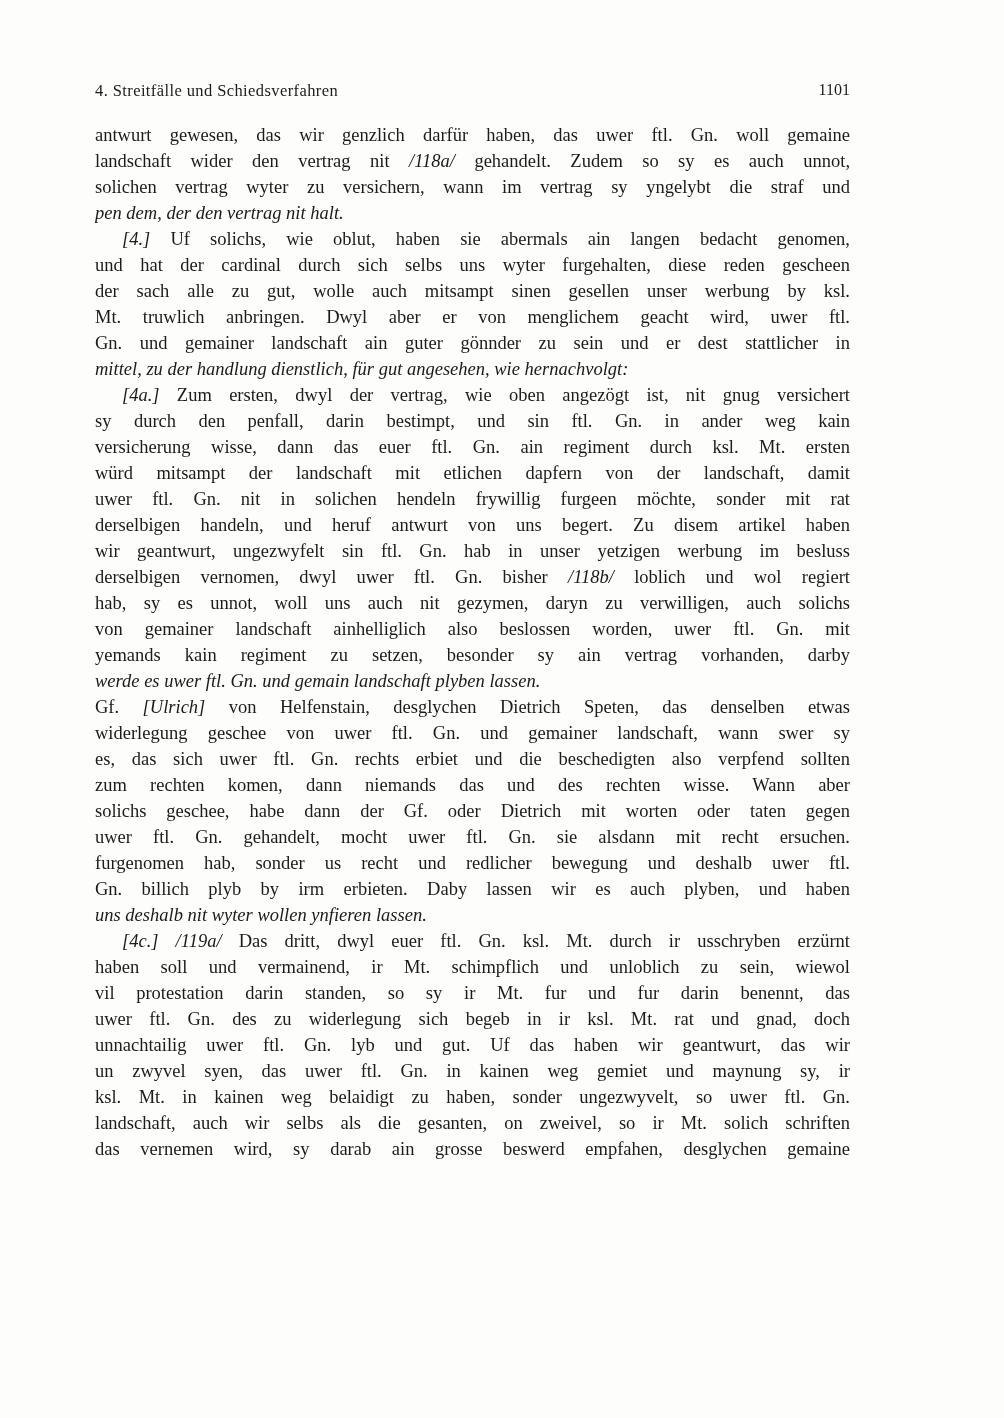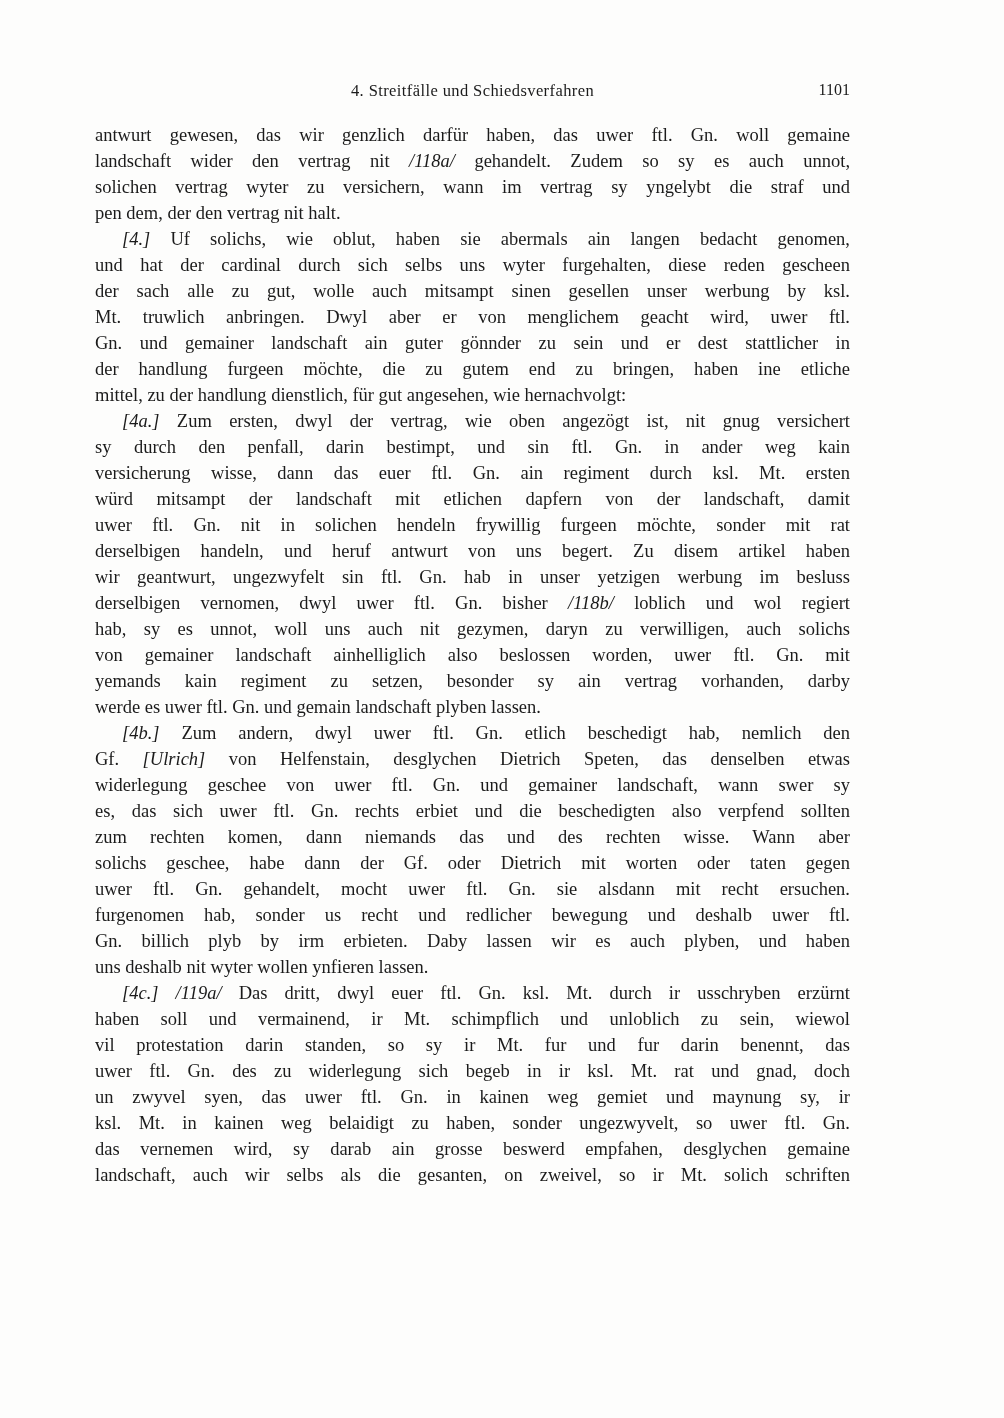--- a/index.html
+++ b/index.html
@@ -18,21 +18,21 @@
   }
   .running-head {
     position: absolute;
     left: 95px;
     top: 80px;
     width: 755px;
     height: 26px;
   }
   .head-title {
     display: block;
-    text-align: center;
+    text-align: left;
     font-size: 16.5px;
     line-height: 22px;
     letter-spacing: 0.4px;
   }
   .head-page-number {
     position: absolute;
     right: 0;
     top: -3px;
     font-size: 16px;
     line-height: 26px;
@@ -47,20 +47,21 @@
   .line {
     height: 26px;
     line-height: 26px;
     overflow: hidden;
     text-align: justify;
     text-align-last: justify;
     white-space: normal;
   }
   .line.last {
     text-align-last: left;
+    font-style: italic;
   }
   .line.first-indent {
     text-indent: 27px;
   }
   .line i {
     font-style: italic;
   }
 </style>
 </head>
 <body>
@@ -76,53 +77,52 @@
         <div class="line"><span>landschaft wider den vertrag nit </span><i>/118a/</i><span> gehandelt. Zudem so sy es auch unnot,</span></div>
         <div class="line"><span>solichen vertrag wyter zu versichern, wann im vertrag sy yngelybt die straf und</span></div>
         <div class="line last"><span>pen dem, der den vertrag nit halt.</span></div>
       </div>
       <div class="para">
         <div class="line first-indent"><i>[4.]</i><span> Uf solichs, wie oblut, haben sie abermals ain langen bedacht genomen,</span></div>
         <div class="line"><span>und hat der cardinal durch sich selbs uns wyter furgehalten, diese reden gescheen</span></div>
         <div class="line"><span>der sach alle zu gut, wolle auch mitsampt sinen gesellen unser werbung by ksl.</span></div>
         <div class="line"><span>Mt. truwlich anbringen. Dwyl aber er von menglichem geacht wird, uwer ftl.</span></div>
         <div class="line"><span>Gn. und gemainer landschaft ain guter gönnder zu sein und er dest stattlicher in</span></div>
-        <div class="line"><span>der handlung furgeen möchte, die zu gutem end zu bringen, haben ine etliche</span></div>
         <div class="line last"><span>mittel, zu der handlung dienstlich, für gut angesehen, wie hernachvolgt:</span></div>
       </div>
       <div class="para">
         <div class="line first-indent"><i>[4a.]</i><span> Zum ersten, dwyl der vertrag, wie oben angezögt ist, nit gnug versichert</span></div>
         <div class="line"><span>sy durch den penfall, darin bestimpt, und sin ftl. Gn. in ander weg kain</span></div>
         <div class="line"><span>versicherung wisse, dann das euer ftl. Gn. ain regiment durch ksl. Mt. ersten</span></div>
         <div class="line"><span>würd mitsampt der landschaft mit etlichen dapfern von der landschaft, damit</span></div>
         <div class="line"><span>uwer ftl. Gn. nit in solichen hendeln frywillig furgeen möchte, sonder mit rat</span></div>
         <div class="line"><span>derselbigen handeln, und heruf antwurt von uns begert. Zu disem artikel haben</span></div>
         <div class="line"><span>wir geantwurt, ungezwyfelt sin ftl. Gn. hab in unser yetzigen werbung im besluss</span></div>
         <div class="line"><span>derselbigen vernomen, dwyl uwer ftl. Gn. bisher </span><i>/118b/</i><span> loblich und wol regiert</span></div>
         <div class="line"><span>hab, sy es unnot, woll uns auch nit gezymen, daryn zu verwilligen, auch solichs</span></div>
         <div class="line"><span>von gemainer landschaft ainhelliglich also beslossen worden, uwer ftl. Gn. mit</span></div>
         <div class="line"><span>yemands kain regiment zu setzen, besonder sy ain vertrag vorhanden, darby</span></div>
         <div class="line last"><span>werde es uwer ftl. Gn. und gemain landschaft plyben lassen.</span></div>
       </div>
       <div class="para">
-        <div class="line first-indent"><i>[4b.]</i><span> Zum andern, dwyl uwer ftl. Gn. etlich beschedigt hab, nemlich den</span></div>
         <div class="line"><span>Gf. </span><i>[Ulrich]</i><span> von Helfenstain, desglychen Dietrich Speten, das denselben etwas</span></div>
         <div class="line"><span>widerlegung geschee von uwer ftl. Gn. und gemainer landschaft, wann swer sy</span></div>
         <div class="line"><span>es, das sich uwer ftl. Gn. rechts erbiet und die beschedigten also verpfend sollten</span></div>
         <div class="line"><span>zum rechten komen, dann niemands das und des rechten wisse. Wann aber</span></div>
         <div class="line"><span>solichs geschee, habe dann der Gf. oder Dietrich mit worten oder taten gegen</span></div>
         <div class="line"><span>uwer ftl. Gn. gehandelt, mocht uwer ftl. Gn. sie alsdann mit recht ersuchen.</span></div>
         <div class="line"><span>furgenomen hab, sonder us recht und redlicher bewegung und deshalb uwer ftl.</span></div>
         <div class="line"><span>Gn. billich plyb by irm erbieten. Daby lassen wir es auch plyben, und haben</span></div>
         <div class="line last"><span>uns deshalb nit wyter wollen ynfieren lassen.</span></div>
       </div>
       <div class="para">
         <div class="line first-indent"><i>[4c.] /119a/</i><span> Das dritt, dwyl euer ftl. Gn. ksl. Mt. durch ir usschryben erzürnt</span></div>
         <div class="line"><span>haben soll und vermainend, ir Mt. schimpflich und unloblich zu sein, wiewol</span></div>
         <div class="line"><span>vil protestation darin standen, so sy ir Mt. fur und fur darin benennt, das</span></div>
         <div class="line"><span>uwer ftl. Gn. des zu widerlegung sich begeb in ir ksl. Mt. rat und gnad, doch</span></div>
+        <div class="line"><span>unnachtailig uwer ftl. Gn. lyb und gut. Uf das haben wir geantwurt, das wir</span></div>
         <div class="line"><span>un zwyvel syen, das uwer ftl. Gn. in kainen weg gemiet und maynung sy, ir</span></div>
         <div class="line"><span>ksl. Mt. in kainen weg belaidigt zu haben, sonder ungezwyvelt, so uwer ftl. Gn.</span></div>
+        <div class="line"><span>landschaft, auch wir selbs als die gesanten, on zweivel, so ir Mt. solich schriften</span></div>
         <div class="line"><span>das vernemen wird, sy darab ain grosse beswerd empfahen, desglychen gemaine</span></div>
-        <div class="line"><span>landschaft, auch wir selbs als die gesanten, on zweivel, so ir Mt. solich schriften</span></div>
       </div>
     </div>
 </div>
 
 </body></html>

